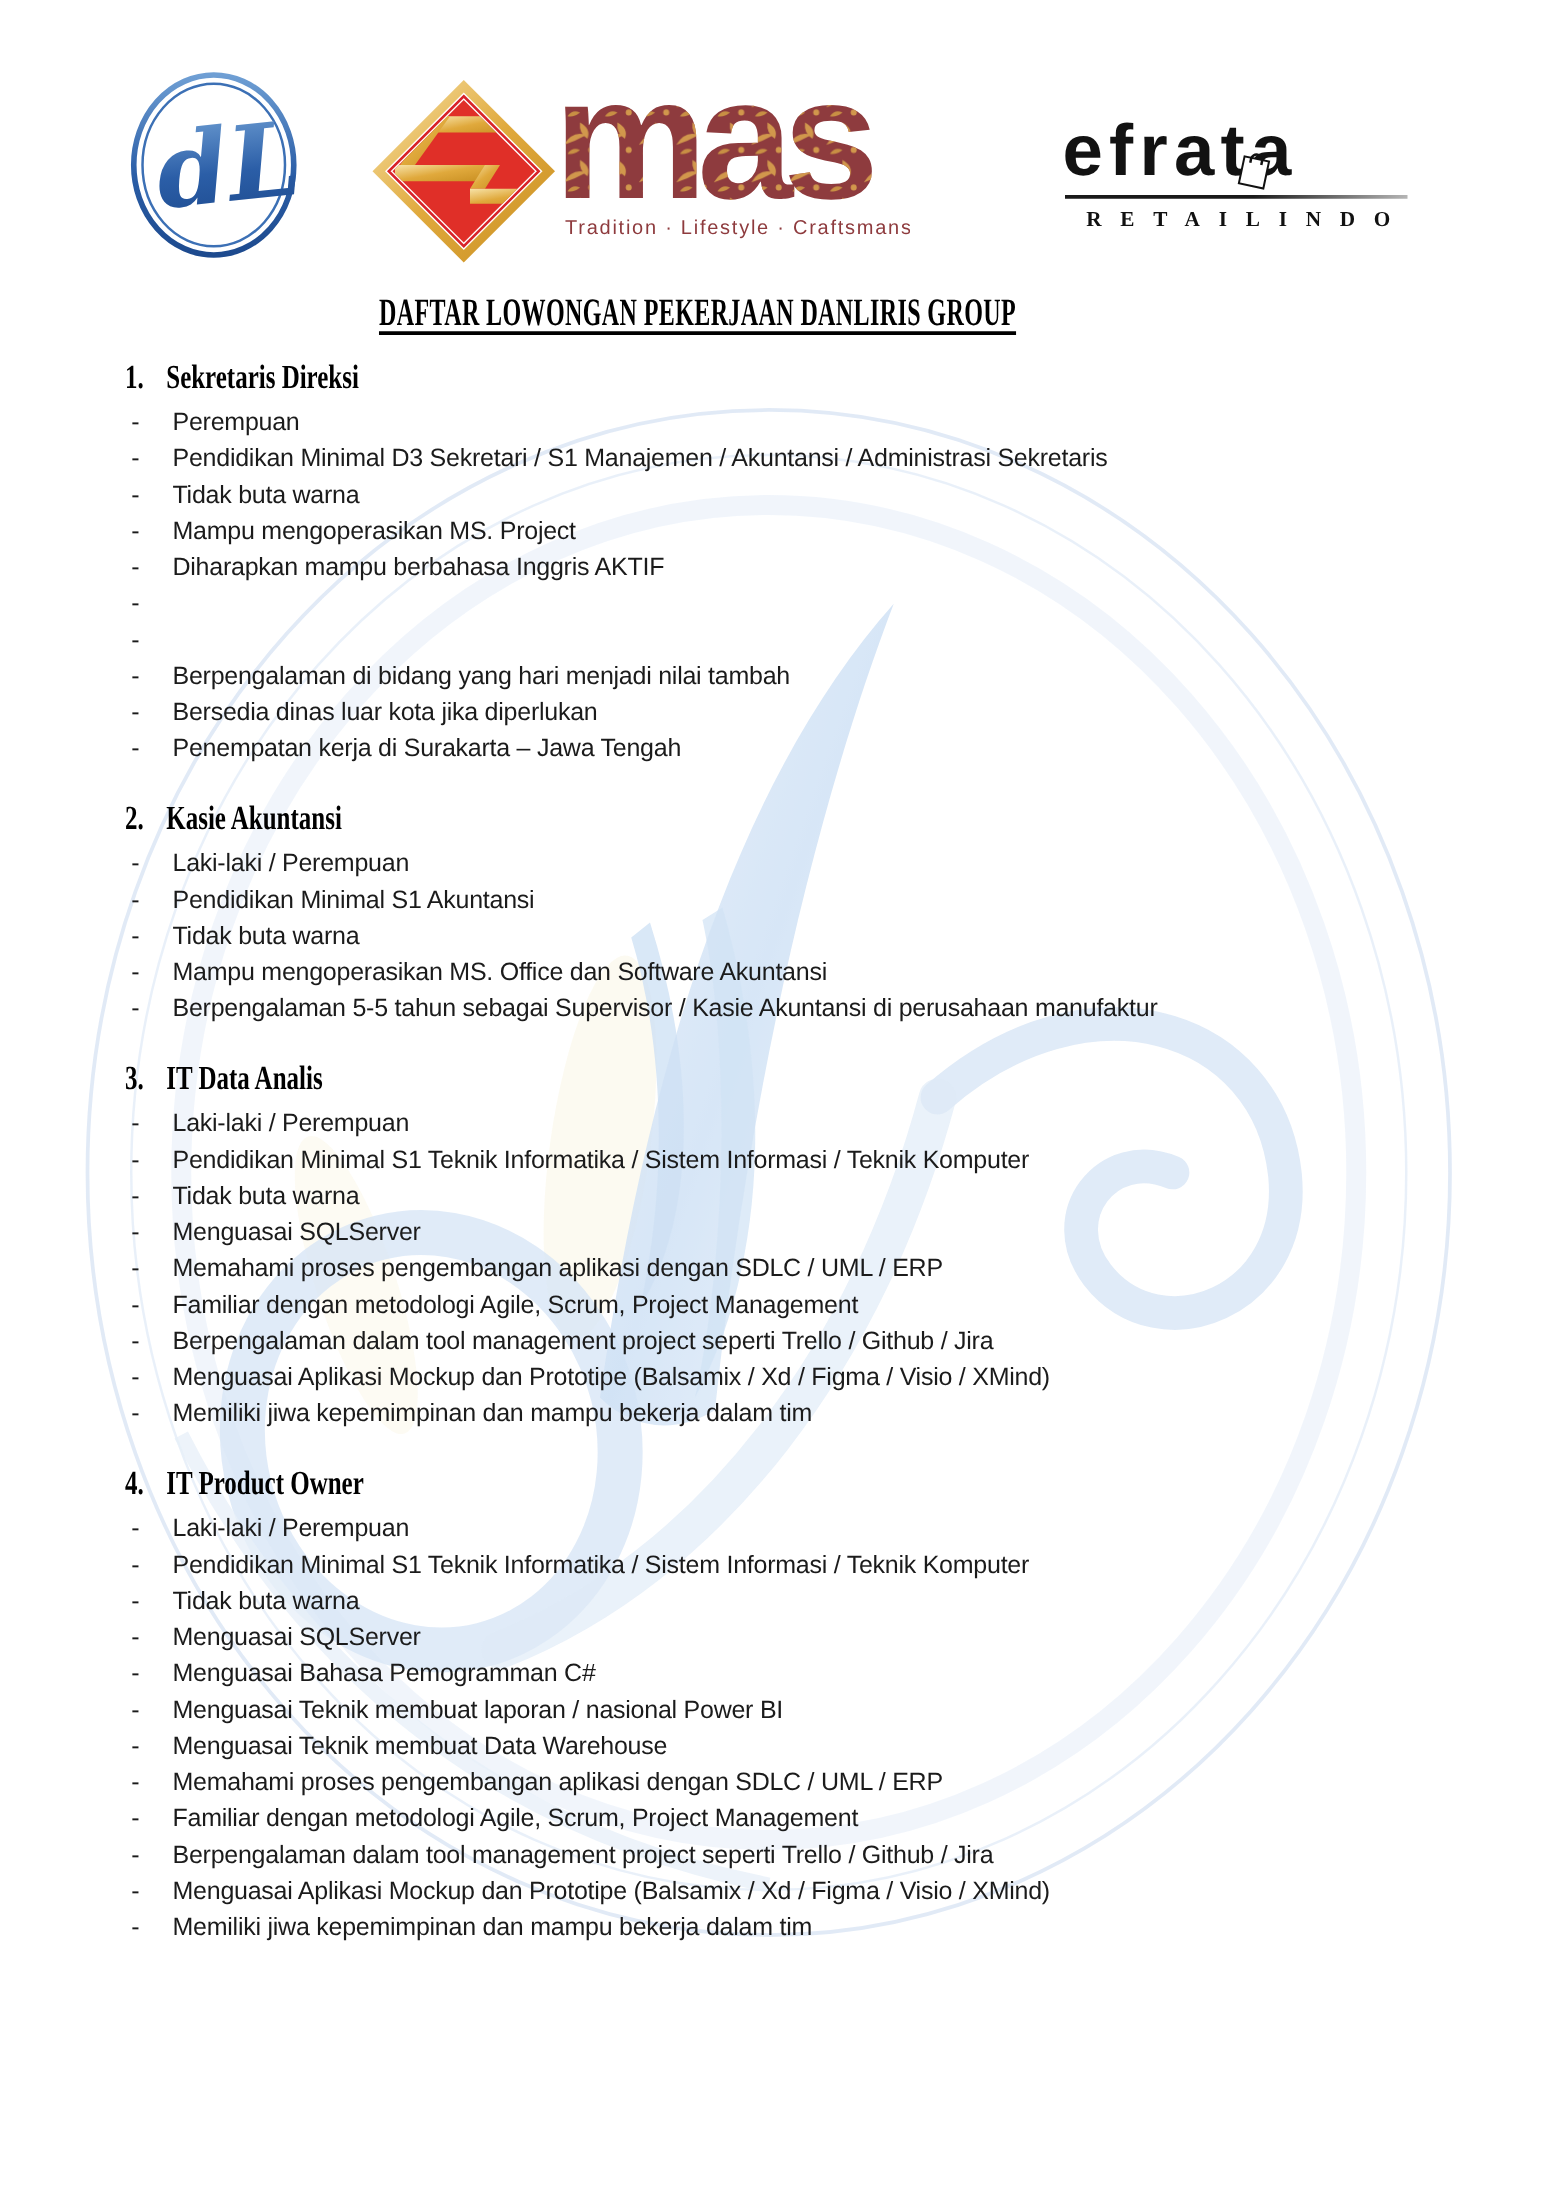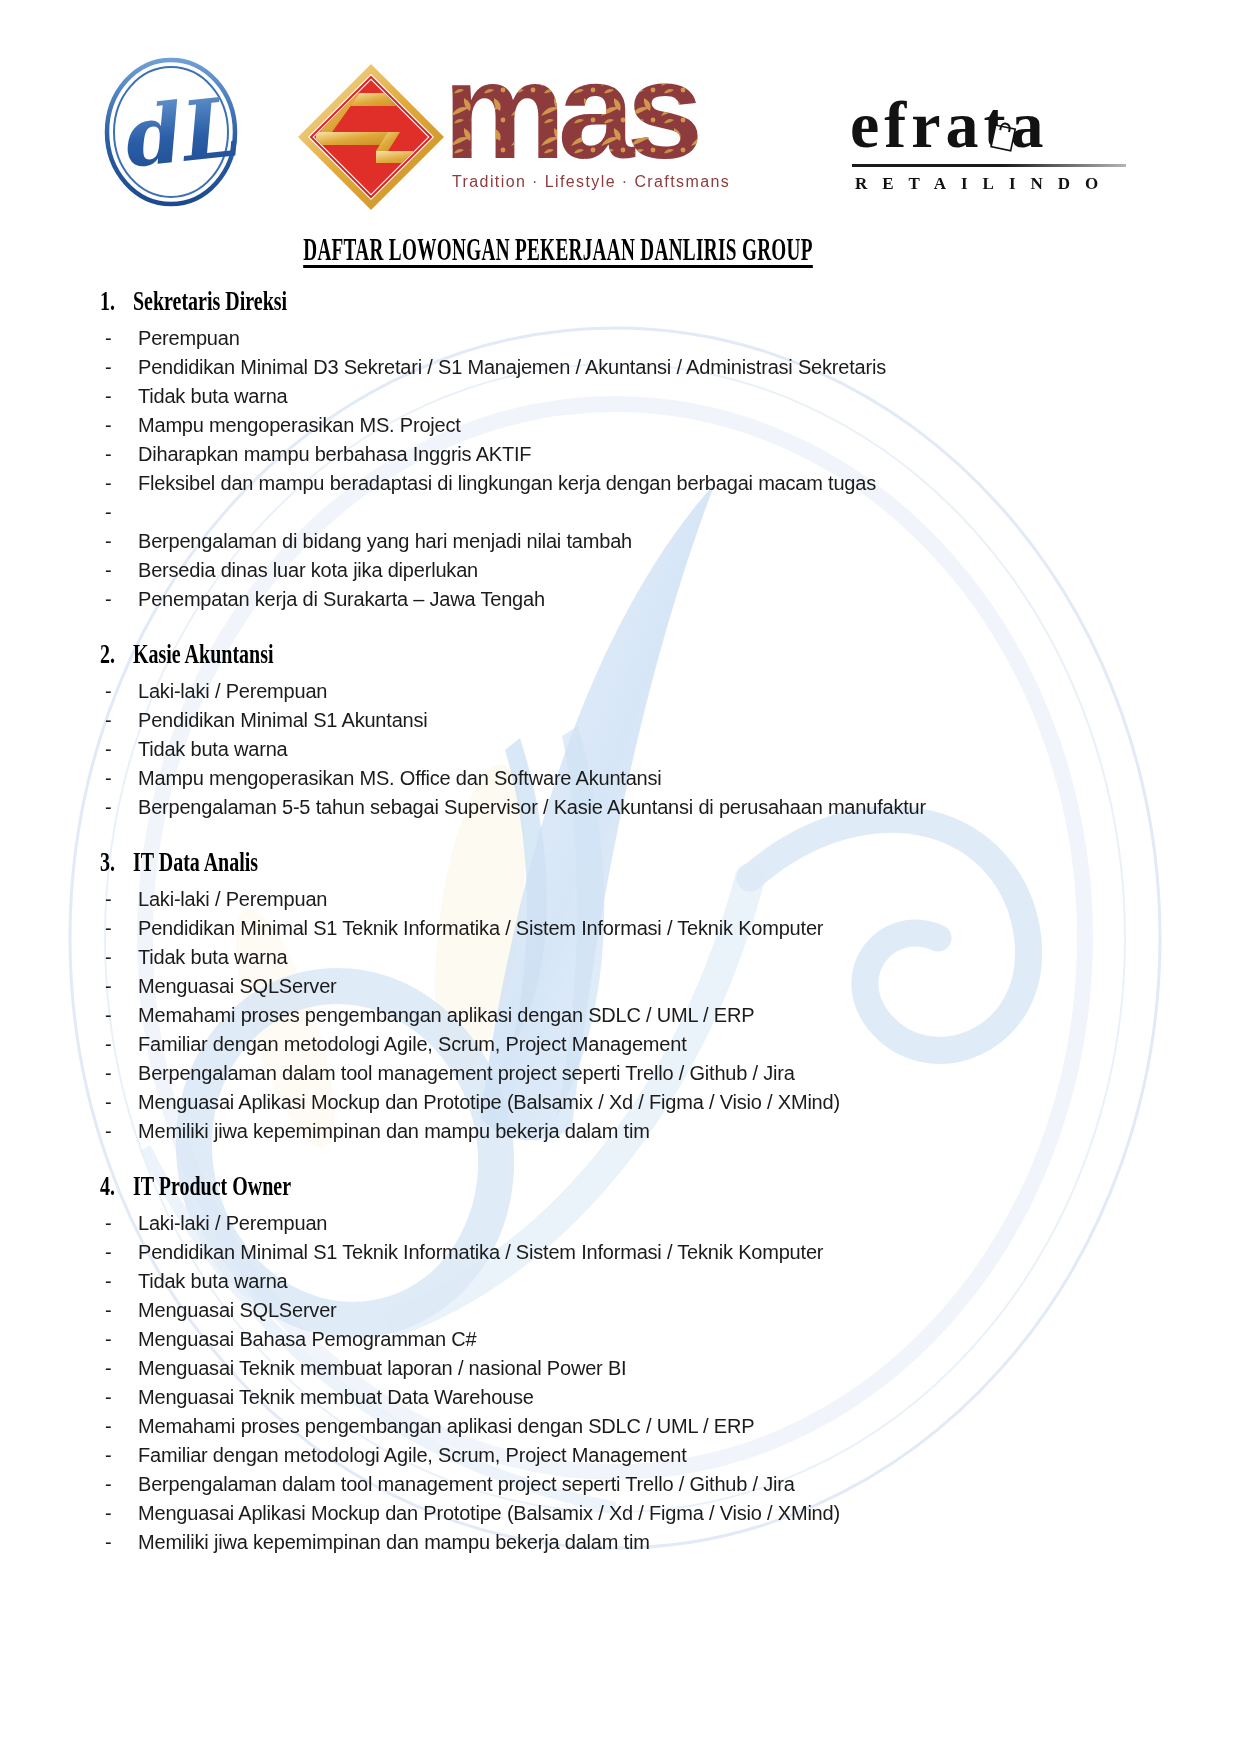--- a/index.html
+++ b/index.html
@@ -13,28 +13,28 @@
   
   .content{position:relative;z-index:2;}
   
   .logos{position:relative;height:218px;}
   .logo{position:absolute;}
   .logo-dl{left:103px;top:56px;}
   .logo-diamond{left:296px;top:62px;}
   .logo-mas{left:448px;top:66px;}
   .logo-efrata{left:850px;top:92px;width:276px;}
   .efrata-name{
-    position:relative;display:block;font-weight:bold;font-size:66px;line-height:1;
-    letter-spacing:5px;color:#121212;font-family:Liberation Serif, serif;
+    position:relative;display:block;font-weight:bold;font-size:58px;line-height:1;
+    letter-spacing:5px;color:#121212;font-family:Liberation Sans, sans-serif;
   }
   .efrata-bag{position:absolute;left:138px;top:24px;}
   .efrata-line{height:3px;margin:6px 0 7px 2px;background:linear-gradient(to right,#1a1a1a 55%,#b5b5b5);}
   .efrata-sub{
     font-family:"Liberation Serif",serif;font-size:17px;letter-spacing:15px;
-    color:#111;white-space:nowrap;margin-left:5px;font-weight:bold;
+    color:#111;white-space:nowrap;margin-left:19px;font-weight:bold;
   }
   
   .doc-title-wrap{text-align:center;margin-top:14px;transform:translateX(-62px);}
   .doc-title{
     display:inline-block;font-family:"Liberation Serif",serif;font-weight:bold;
     font-size:31px;color:#000;transform:scaleX(.62);transform-origin:center;
     text-decoration:underline;text-underline-offset:5px;letter-spacing:.5px;white-space:nowrap;
   }
   
   .sections{padding:6px 30px 0 100px;}
@@ -172,21 +172,20 @@
             <li>
               <span class="dash">-</span>
               <span class="item-text">Mampu mengoperasikan MS. Project</span>
             </li>
             <li>
               <span class="dash">-</span>
               <span class="item-text">Diharapkan mampu berbahasa Inggris AKTIF</span>
             </li>
             <li>
               <span class="dash">-</span>
-              <span class="item-text">Fleksibel dan mampu beradaptasi di lingkungan kerja dengan berbagai macam tugas</span>
             </li>
             <li>
               <span class="dash">-</span>
             </li>
             <li>
               <span class="dash">-</span>
               <span class="item-text">Berpengalaman di bidang yang hari menjadi nilai tambah</span>
             </li>
             <li>
               <span class="dash">-</span>

